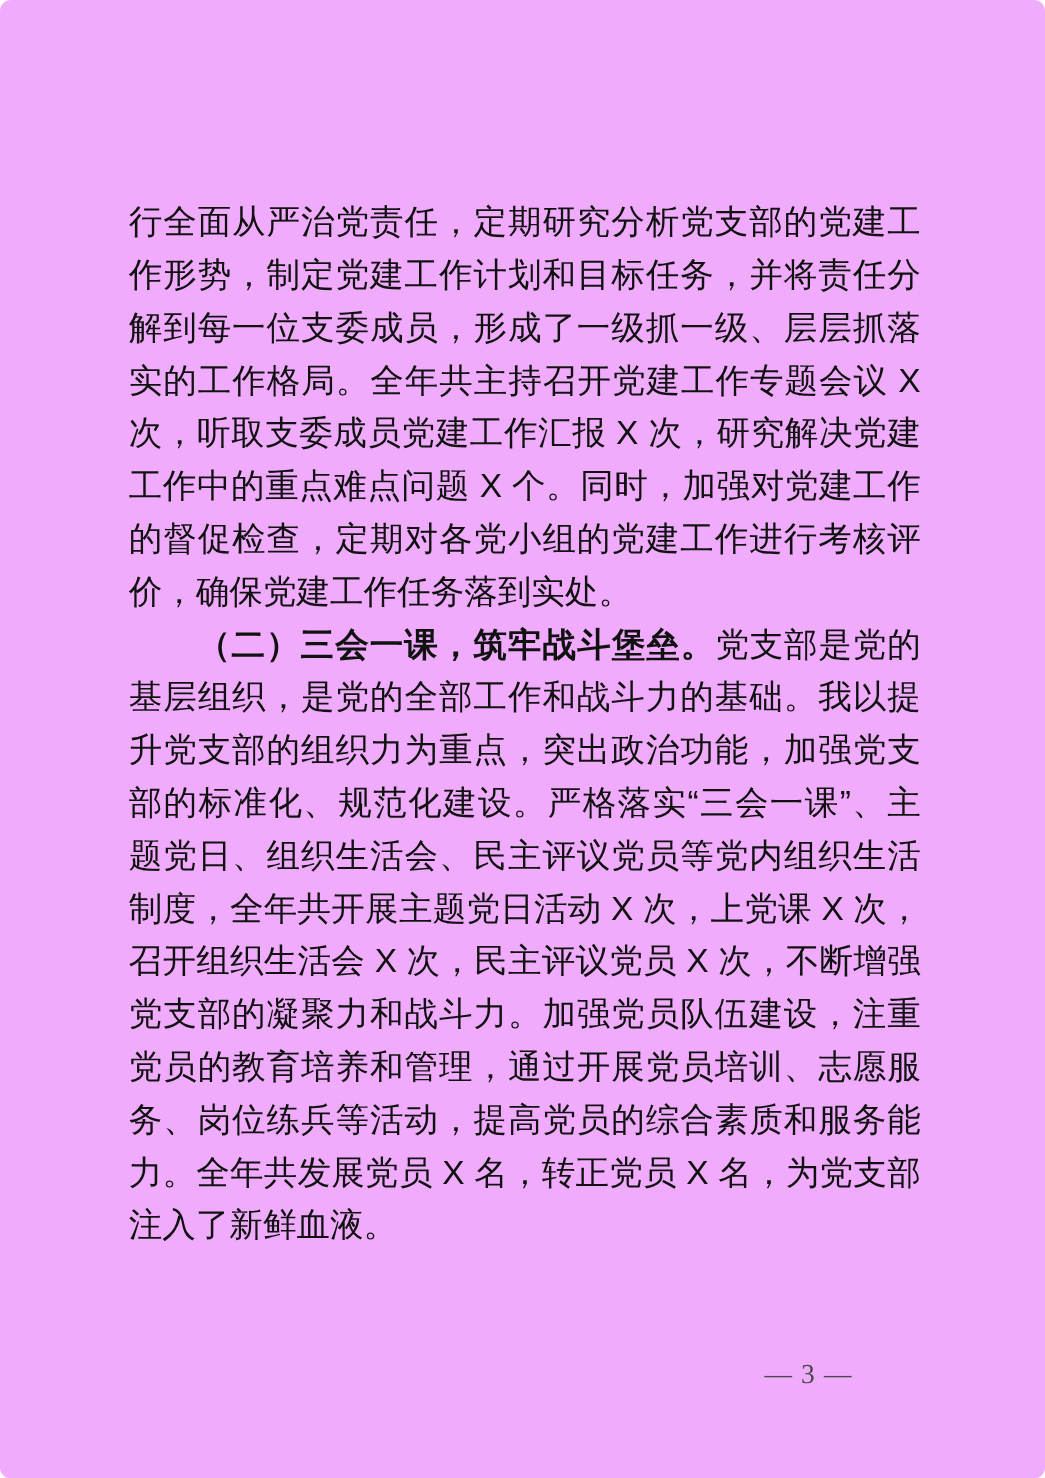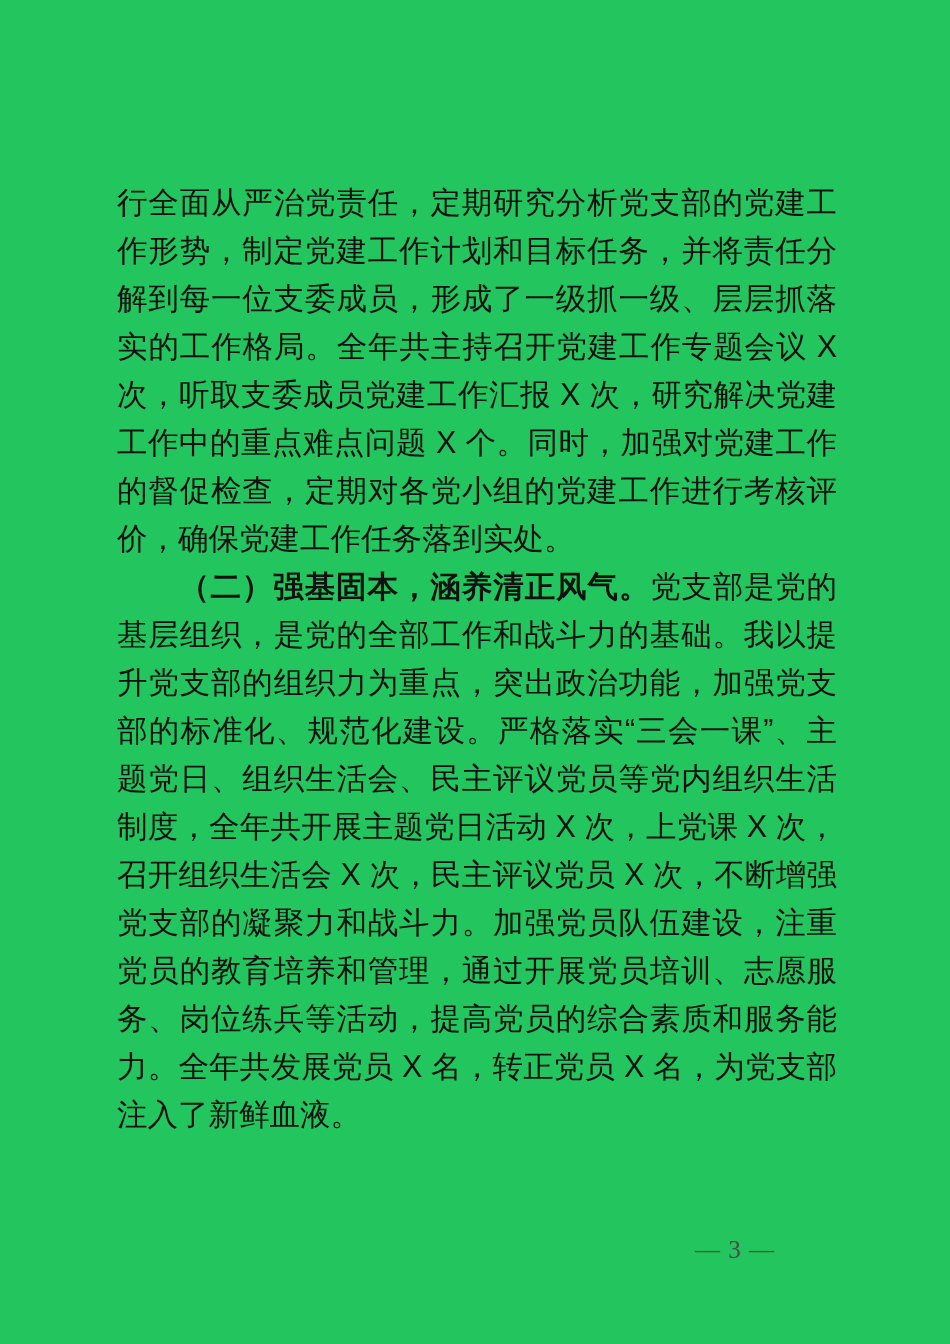--- a/index.html
+++ b/index.html
@@ -4,23 +4,24 @@
 <style>
   html, body {
     margin: 0;
     padding: 0;
     background: #ffffff;
   }
   .page {
     position: relative;
     width: 950px;
     height: 1344px;
-    background: #22c55e;
+    background: #f0abfc;
     overflow: hidden;
     font-family: "Liberation Sans", "DejaVu Sans", sans-serif;
+    border-radius: 10px;
   }
   .text-column {
     position: absolute;
     left: 117px;
     top: 178px;
     width: 720px;
   }
   p.body-para {
     margin: 0;
     font-size: 30.5px;
@@ -58,20 +59,20 @@
 </style>
 </head>
 <body>
 
 <div class="page">
 
   <div class="text-column">
 
     <p class="body-para"><span>行全面从严治党责任，定期研究分析党支部的党建工作形势，制定党建工作计划和目标任务，并将责任分解到每一位支委成员，形成了一级抓一级、层层抓落实的工作格局。全年共主持召开党建工作专题会议 X 次，听取支委成员党建工作汇报 X 次，研究解决党建工作中的重点难点问题 X 个。同时，加强对党建工作的督促检查，定期对各党小组的党建工作进行考核评价，确保党建工作任务落到实处。</span></p>
 
-    <p class="body-para indent-para"><span class="heading-run">（二）强基固本，涵养清正风气。</span><span>党支部是党的基层组织，是党的全部工作和战斗力的基础。我以提升党支部的组织力为重点，突出政治功能，加强党支部的标准化、规范化建设。严格落实“三会一课”、主题党日、组织生活会、民主评议党员等党内组织生活制度，全年共开展主题党日活动 X 次，上党课 X 次，召开组织生活会 X 次，民主评议党员 X 次，不断增强党支部的凝聚力和战斗力。加强党员队伍建设，注重党员的教育培养和管理，通过开展党员培训、志愿服务、岗位练兵等活动，提高党员的综合素质和服务能力。全年共发展党员 X 名，转正党员 X 名，为党支部注入了新鲜血液。</span></p>
+    <p class="body-para indent-para"><span class="heading-run">（二）三会一课，筑牢战斗堡垒。</span><span>党支部是党的基层组织，是党的全部工作和战斗力的基础。我以提升党支部的组织力为重点，突出政治功能，加强党支部的标准化、规范化建设。严格落实“三会一课”、主题党日、组织生活会、民主评议党员等党内组织生活制度，全年共开展主题党日活动 X 次，上党课 X 次，召开组织生活会 X 次，民主评议党员 X 次，不断增强党支部的凝聚力和战斗力。加强党员队伍建设，注重党员的教育培养和管理，通过开展党员培训、志愿服务、岗位练兵等活动，提高党员的综合素质和服务能力。全年共发展党员 X 名，转正党员 X 名，为党支部注入了新鲜血液。</span></p>
 
 
   </div>
 
   <div class="page-number"><span class="pn-inner">— 3 —</span></div>
 
 </div>
 
 </body></html>

